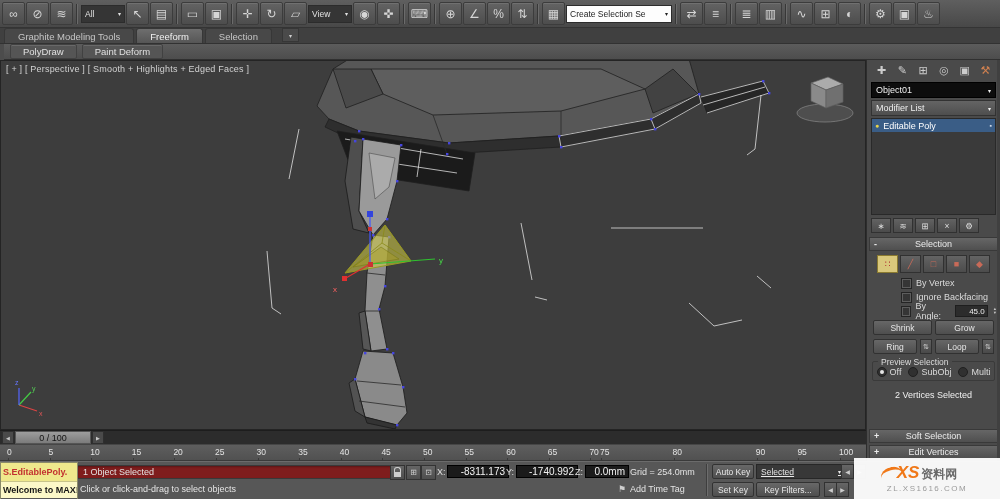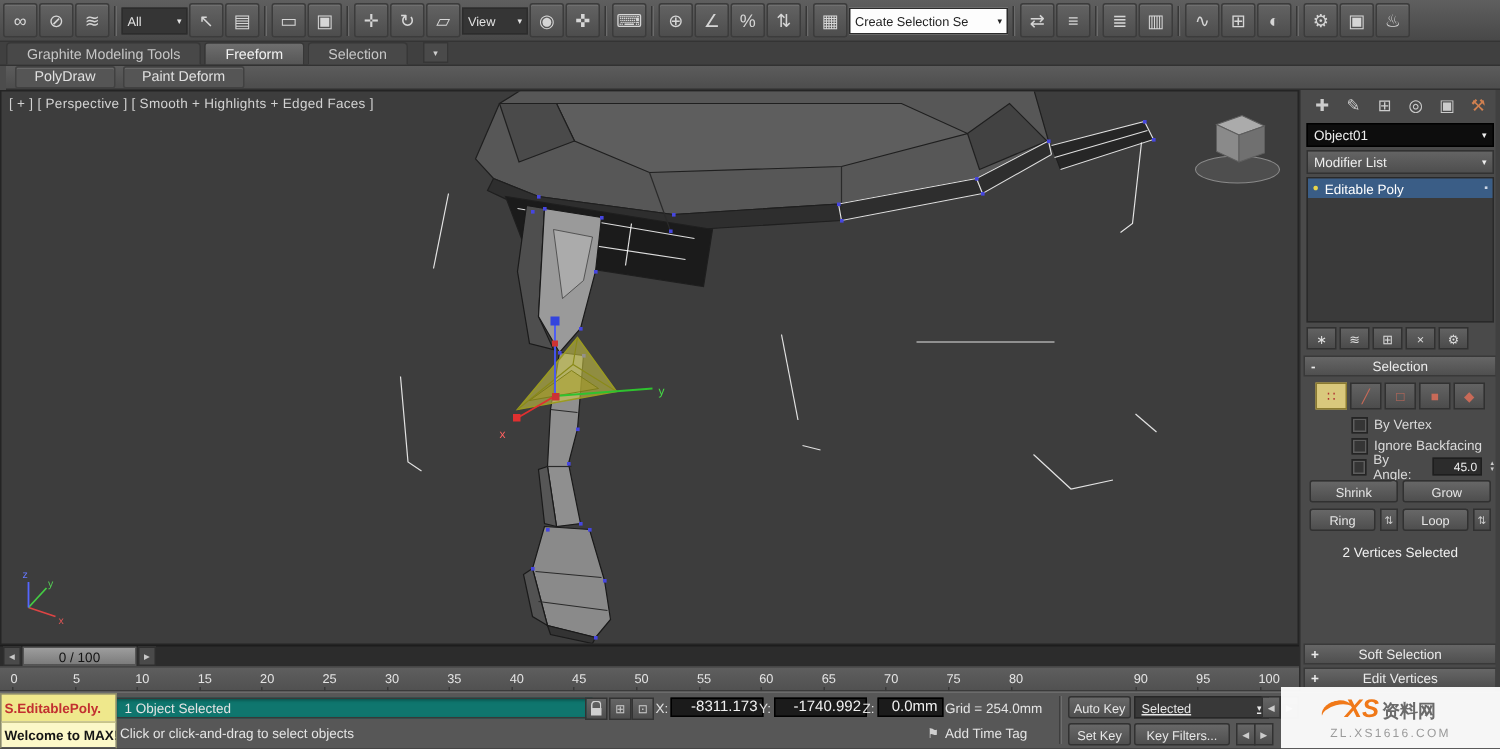--- a/index.html
+++ b/index.html
@@ -95,21 +95,21 @@
     color:#141414;font-size:9px;display:flex;align-items:center;justify-content:center;margin:0 1px;}
   #ruler{position:absolute;left:0;top:444px;width:866px;height:17px;box-sizing:border-box;
     background:linear-gradient(#5e5e5e,#515151);border-top:1px solid #464646;border-bottom:1px solid #3a3a3a;}
   .tick-label{position:absolute;top:2px;font-size:8.5px;color:#e4e4e4;}
   .tick-label::before{content:'';position:absolute;left:1px;top:11px;width:1px;height:3px;background:#393939;}
 
   
   #statusbar{position:absolute;left:0;top:461px;width:1000px;height:38px;background:#575757;
     border-top:1px solid #6b6b6b;font-size:9px;color:#e4e4e4;}
   .abs{position:absolute;}
-  .sunken{background:#0f766e;border:1px solid #393939;box-shadow:inset 0 1px 2px rgba(0,0,0,.3);}
+  .sunken{background:#7f1d1d;border:1px solid #393939;box-shadow:inset 0 1px 2px rgba(0,0,0,.3);}
   #sel-field{left:77px;top:3px;width:306px;height:12px;display:flex;align-items:center;padding:0 5px;}
   #prompt-line{left:80px;top:22px;}
   .sb-ico{width:13px;height:13px;background:linear-gradient(#656565,#4e4e4e);border:1px solid #333;
     display:flex;align-items:center;justify-content:center;color:#ccc;font-size:8px;}
   .lockbody{width:7px;height:5px;background:#cfcfcf;margin-top:3px;}
   .lockshackle{width:5px;height:4px;border:1px solid #cfcfcf;border-bottom:none;border-radius:3px 3px 0 0;
     position:absolute;top:1px;}
   .coord-label{top:5px;color:#e0e0e0;}
   .coord-field{top:3px;height:11px;background:#1b1b1b;border:1px solid #000;color:#f2f2f2;
     display:flex;align-items:center;justify-content:flex-end;padding:0 3px;font-size:10px;}
@@ -400,20 +400,37 @@
       <div class="btn2">Shrink</div>
       <div class="btn2">Grow</div>
     </div>
     <div class="row2">
       <div class="btn2">Ring</div>
       <div class="mini-spin">⇅</div>
       <div class="btn2">Loop</div>
       <div class="mini-spin">⇅</div>
     </div>
 
+    <div class="groupbox">
+      <span class="groupbox-title">Preview Selection</span>
+      <div class="radio-row">
+        <span class="radio-opt">
+          <span class="radio on"></span>
+          <span>Off</span>
+        </span>
+        <span class="radio-opt">
+          <span class="radio"></span>
+          <span>SubObj</span>
+        </span>
+        <span class="radio-opt">
+          <span class="radio"></span>
+          <span>Multi</span>
+        </span>
+      </div>
+    </div>
 
     <div class="sel-status">2 Vertices Selected</div>
 
     <div class="cp-spacer"></div>
 
     <div class="rollout-header">
       <span class="rh-sign">+</span>
       <span class="rh-title">Soft Selection</span>
     </div>
     <div class="rollout-header" style="margin-bottom:2px;">
@@ -438,21 +455,21 @@
       <span class="tick-label" style="left: 215px;">25</span>
       <span class="tick-label" style="left: 256.6px;">30</span>
       <span class="tick-label" style="left: 298.2px;">35</span>
       <span class="tick-label" style="left: 339.8px;">40</span>
       <span class="tick-label" style="left: 381.4px;">45</span>
       <span class="tick-label" style="left: 423px;">50</span>
       <span class="tick-label" style="left: 464.6px;">55</span>
       <span class="tick-label" style="left: 506.2px;">60</span>
       <span class="tick-label" style="left: 547.8px;">65</span>
       <span class="tick-label" style="left: 589.4px;">70</span>
-      <span class="tick-label" style="left: 631px;">75</span>
+      <span class="tick-label" style="left: 600px;">75</span>
       <span class="tick-label" style="left: 672.6px;">80</span>
       <span class="tick-label" style="left: 737px; margin-top: 25px;">85</span>
       <span class="tick-label" style="left: 755.8px;">90</span>
       <span class="tick-label" style="left: 797.4px;">95</span>
       <span class="tick-label" style="left: 839px;">100</span>
     </div>
 
   <div id="statusbar">
     <div id="sel-field" class="abs sunken">1 Object Selected</div>
     <div class="abs sb-ico" style="left:390px;top:3px;">

